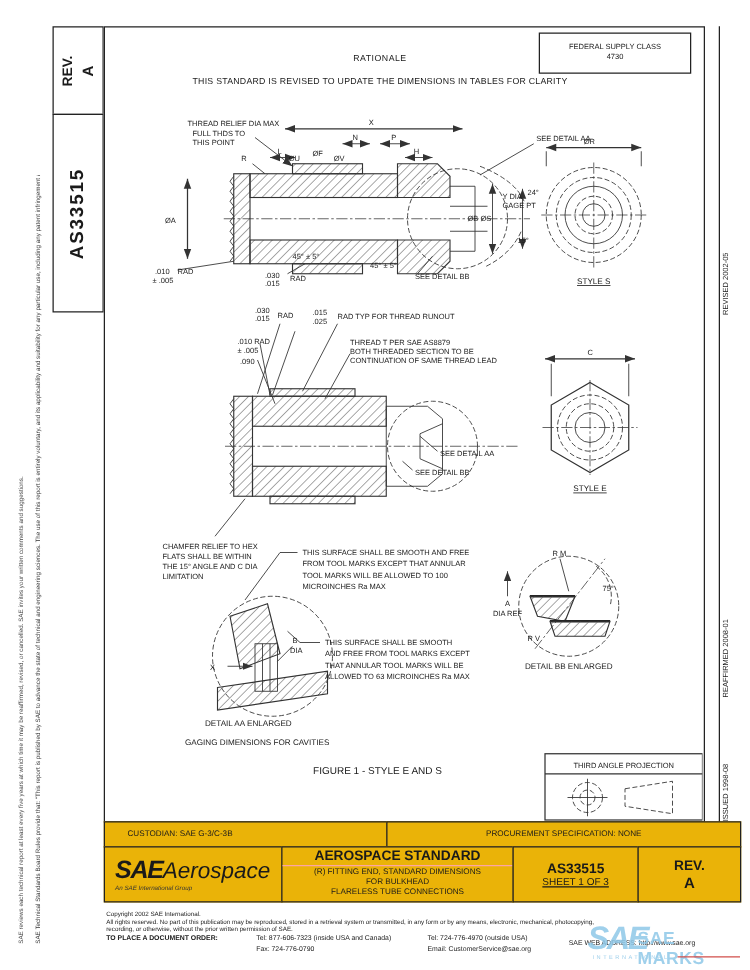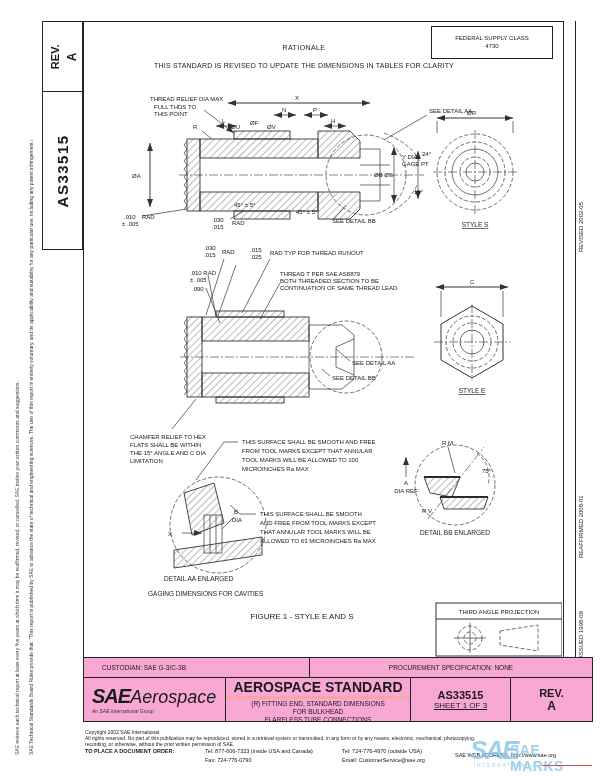--- a/index.html
+++ b/index.html
@@ -3,21 +3,21 @@
 <meta charset="utf-8">
 <style>
   html,body{margin:0;padding:0;}
   body{width:600px;height:776px;background:#ffffff;position:relative;overflow:hidden;
        font-family:"Liberation Sans",sans-serif;color:#1a1a1a;}
   .abs{position:absolute;}
   .bx{border:1.5px solid #222;box-sizing:border-box;background:#fff;}
   .vert{writing-mode:vertical-rl;transform:rotate(180deg);white-space:nowrap;overflow:hidden;}
   .rot{display:flex;align-items:center;justify-content:center;}
   .rot>div{transform:rotate(-90deg);text-align:center;line-height:1.05;white-space:nowrap;}
-  .cell{position:absolute;border:1.2px solid #222;box-sizing:border-box;background:#f9a8d4;
+  .cell{position:absolute;border:1.2px solid #222;box-sizing:border-box;background:#eab308;
         display:flex;flex-direction:column;align-items:center;justify-content:center;}
   .t5{font-size:5px;} .t55{font-size:5.5px;} .t6{font-size:6px;} .t65{font-size:6.5px;}
   .t7{font-size:7px;} .t8{font-size:8px;text-decoration:underline;} .b{font-weight:bold;}
   svg text{font-family:"Liberation Sans",sans-serif;font-size:6px;fill:#1a1a1a;}
   svg .cap{font-size:6.5px;}
   svg .ln{stroke:#333;stroke-width:1;fill:none;}
   svg .lt{stroke:#333;stroke-width:0.7;fill:none;}
   svg .dsh{stroke-dasharray:4 2;}
   svg .cl{stroke:#333;stroke-width:0.6;fill:none;stroke-dasharray:9 2 2 2;}
   svg .hxp{fill:url(#hx);stroke:#333;stroke-width:0.9;}
@@ -278,21 +278,21 @@
   <span>PROCUREMENT SPECIFICATION: NONE</span>
 </div>
 
 <div class="cell" style="left:83px;top:677px;width:143px;height:45px;align-items:flex-start;padding-left:8px;">
   <div style="line-height:1;">
     <span class="b" style="font-size:20px;font-style:italic;letter-spacing:-1px;">SAE</span><span style="font-size:18px;font-style:italic;">Aerospace</span>
   </div>
   <div class="t5" style="font-style:italic;color:#333;margin-top:2px;">An SAE International Group</div>
 </div>
 <div class="cell" style="left:225px;top:677px;width:186px;height:45px;justify-content:flex-start;">
-  <div class="b" style="font-size:14px;width:100%;text-align:center;border-bottom:3px solid #fca5a5;padding:1px 0;">AEROSPACE STANDARD</div>
+  <div class="b" style="font-size:11px;width:100%;text-align:center;border-bottom:1px solid #fca5a5;padding:1px 0;">AEROSPACE STANDARD</div>
   <div class="t65" style="text-align:center;line-height:1.2;margin-top:1px;">
     <div>(R) FITTING END, STANDARD DIMENSIONS</div>
     <div>FOR BULKHEAD</div>
     <div>FLARELESS TUBE CONNECTIONS</div>
   </div>
 </div>
 <div class="cell" style="left:410px;top:677px;width:101px;height:45px;">
   <div class="b" style="font-size:11px;">AS33515</div>
   <div class="t8">SHEET 1 OF 3</div>
 </div>

